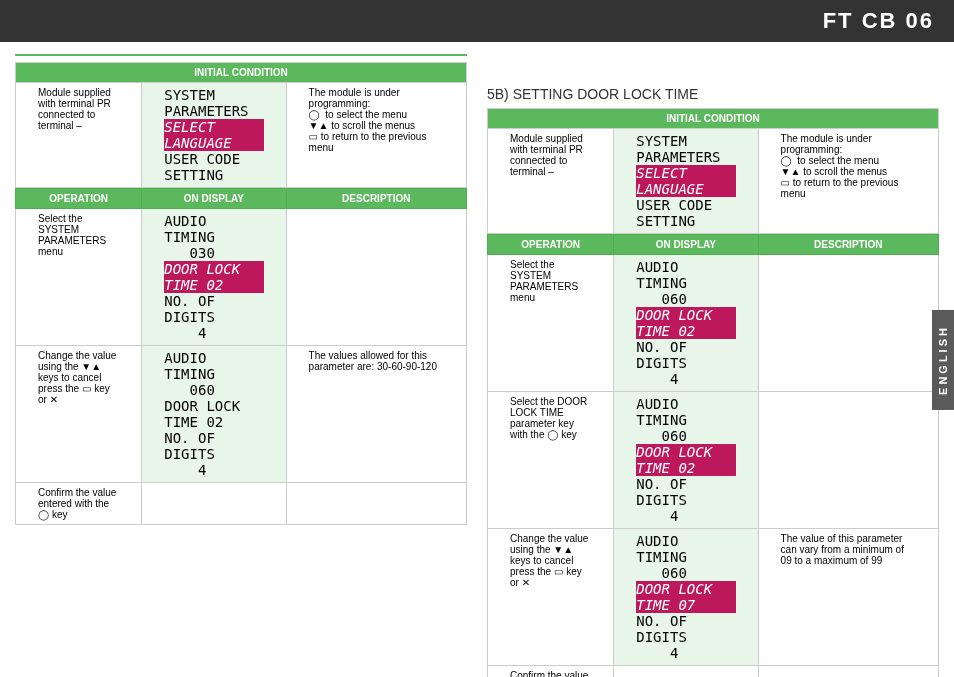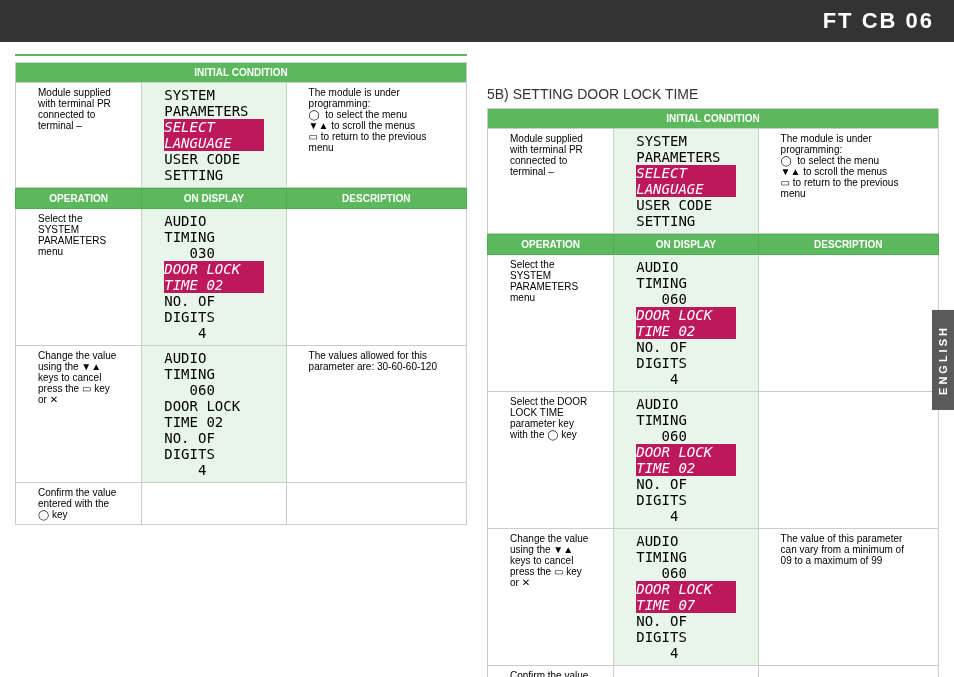--- a/index.html
+++ b/index.html
@@ -211,21 +211,21 @@
         </tr>
 
 
         <tr>
           <td>Change the value using the ▼▲ keys to cancel press the ▭ key or ✕</td>
           <td class="light-green-bg">
             <div class="display-cell-inner">AUDIO TIMING &nbsp;&nbsp;&nbsp;060</div>
             <div class="display-cell-inner">DOOR LOCK TIME 02</div>
             <div class="display-cell-inner">NO. OF DIGITS &nbsp;&nbsp;&nbsp;&nbsp;4</div>
           </td>
-          <td>The values allowed for this parameter are: 30-60-60-120</td>
+          <td>The values allowed for this parameter are: 30-60-90-120</td>
         </tr>
 
         <tr>
           <td>Confirm the value entered with the ◯ key</td>
           <td></td>
           <td></td>
         </tr>
       </tbody>
     </table>
   </div>

